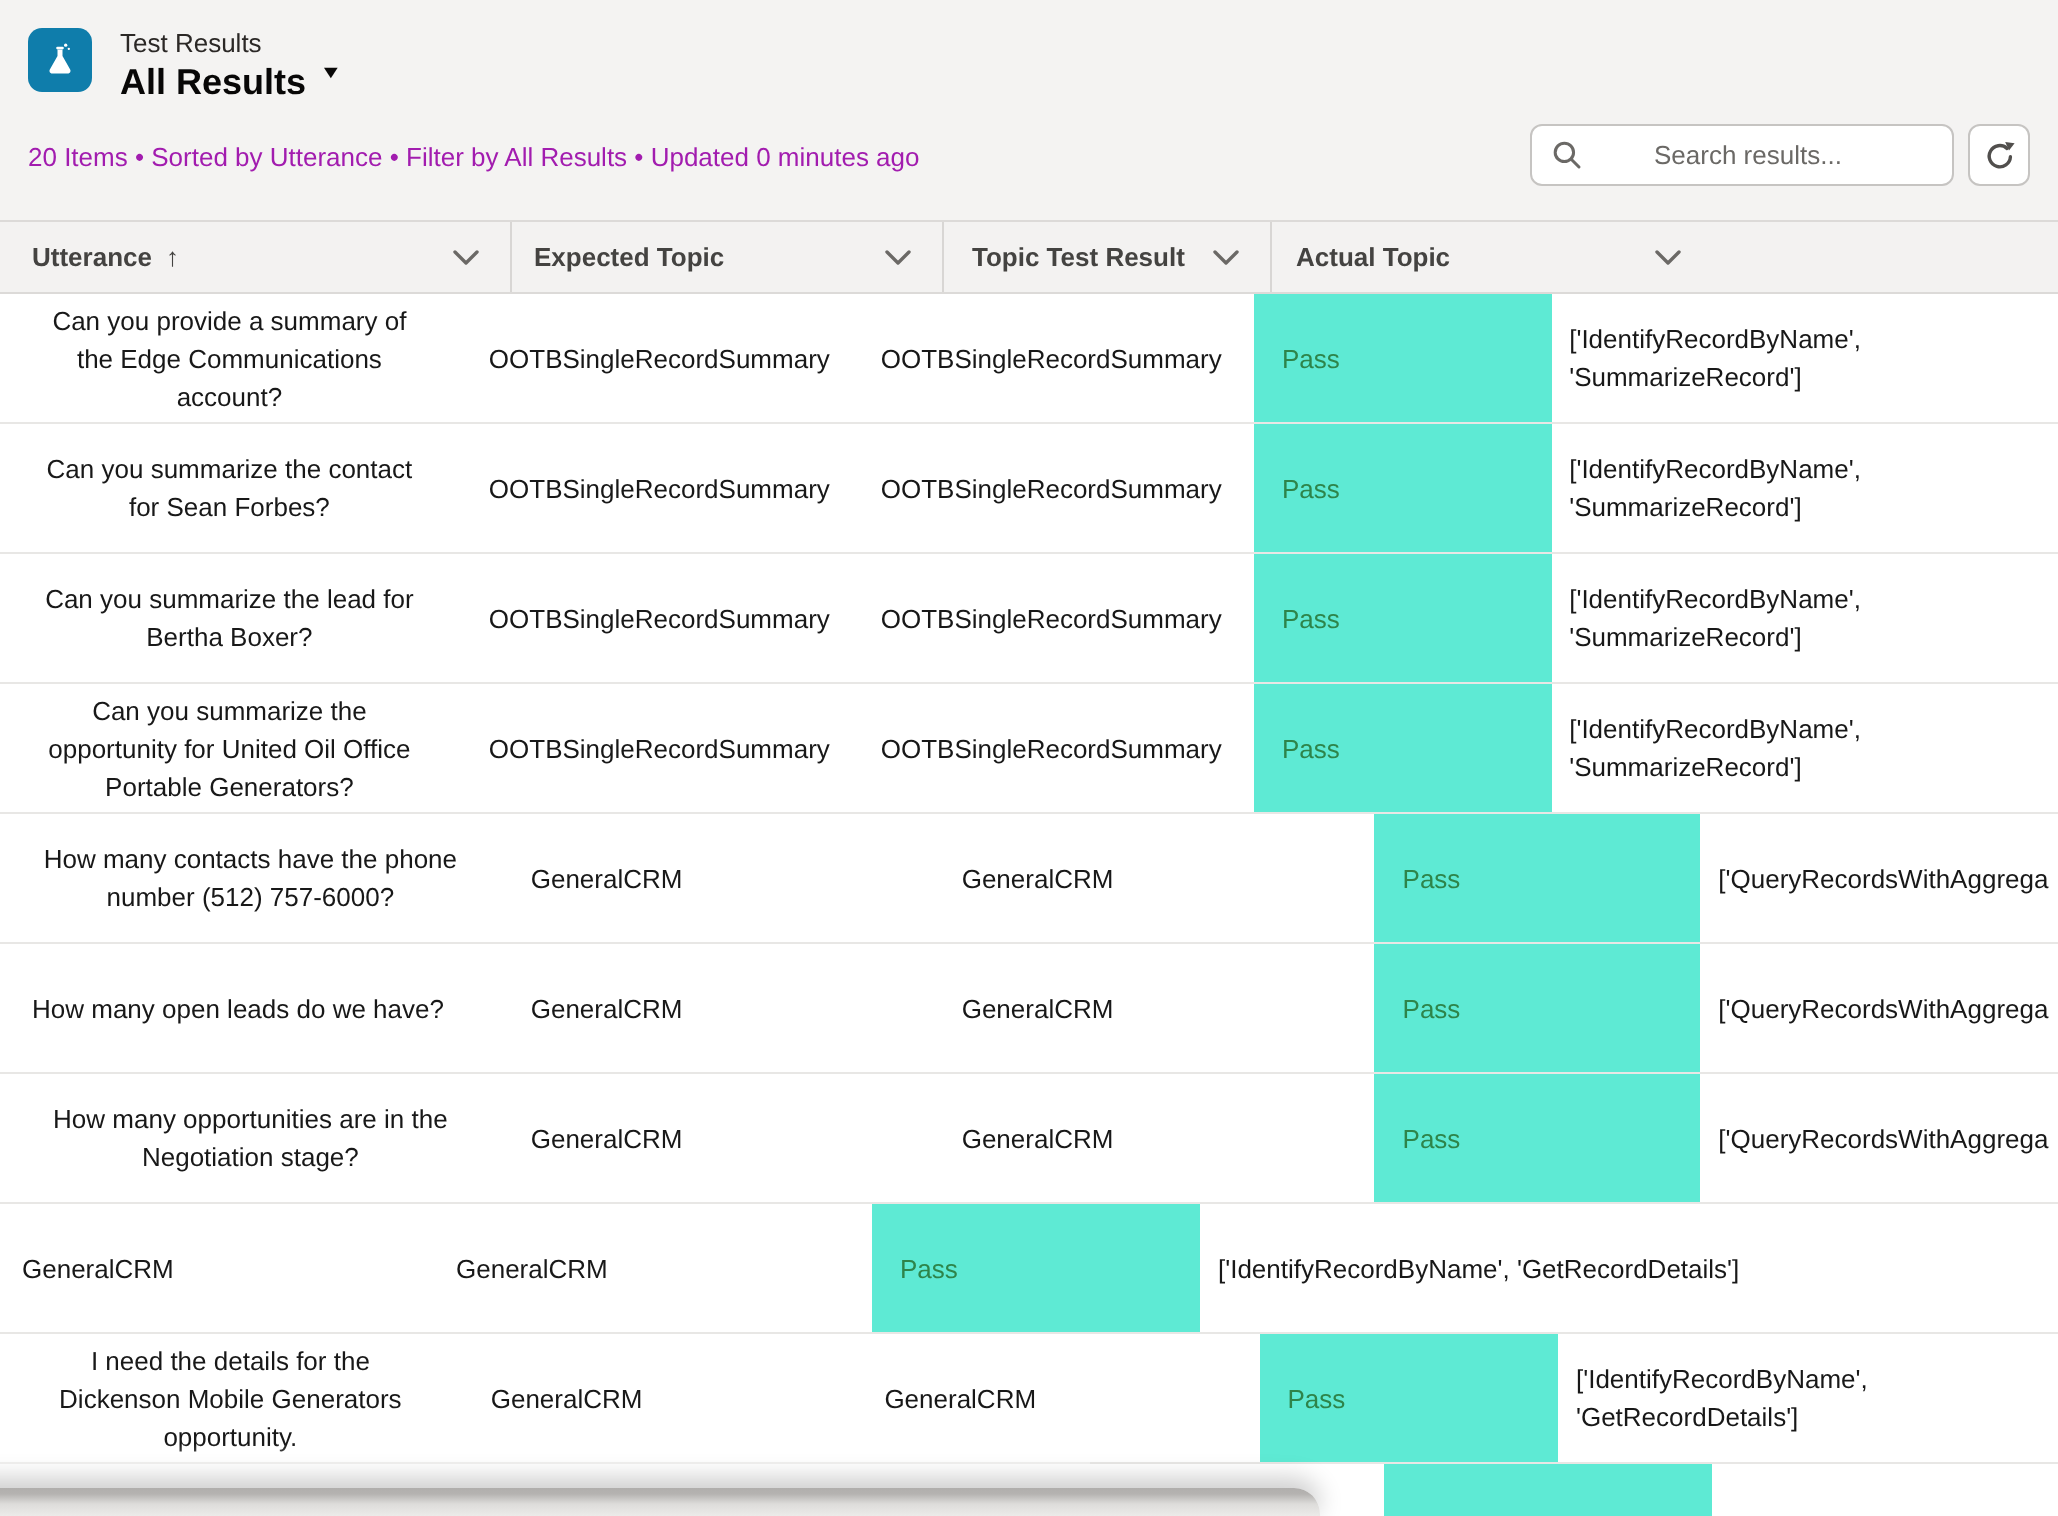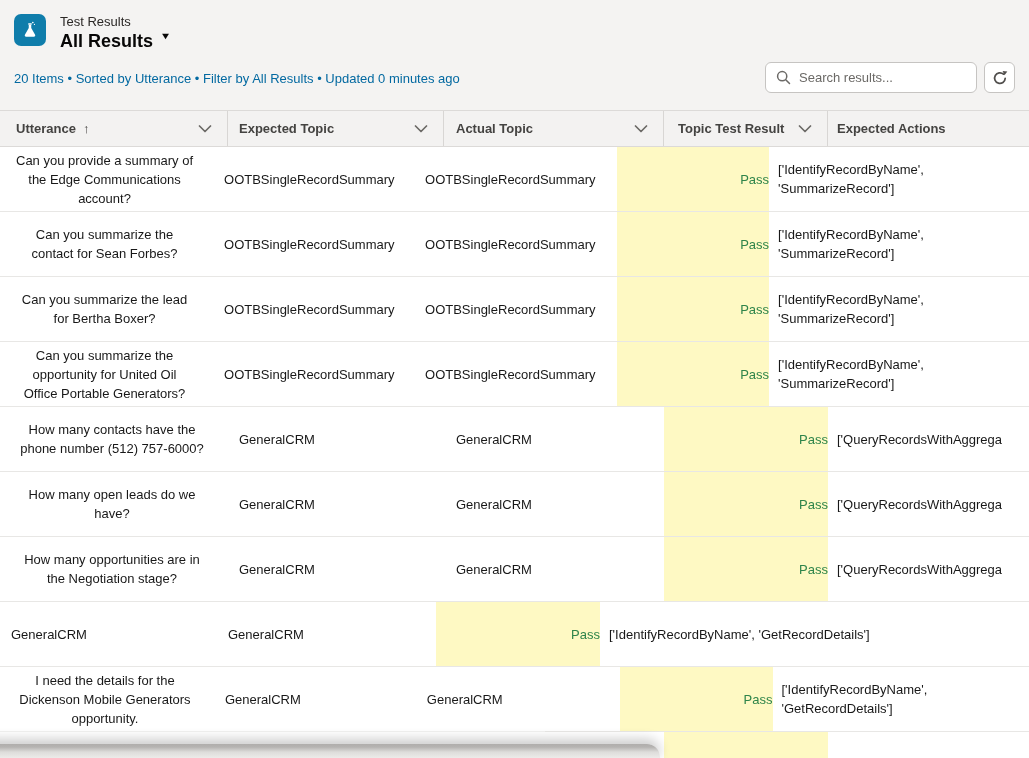--- a/index.html
+++ b/index.html
@@ -17,25 +17,25 @@
     width:32px; height:32px; border-radius:7px; background:#0f7dab;
     display:flex; align-items:center; justify-content:center; flex:0 0 auto;
   }
   .header-titles { margin-left:14px; padding-top:0; }
   .obj-label { font-size:13px; color:#2b2826; line-height:16px; }
   .view-selector { display:flex; align-items:flex-start; cursor:pointer; margin-top:1px; }
   .view-title { font-size:18px; font-weight:bold; color:#080707; line-height:21px; }
   .view-caret { font-size:9px; color:#080707; margin-left:8px; transform:scaleX(1.3); }
 
   .toolbar-row { position:absolute; top:62px; left:0; width:100%; height:33px; display:flex; align-items:center; }
-  .status-text { margin-left:14px; font-size:13px; color:#0369a1; }
+  .status-text { margin-left:14px; font-size:13px; color:#a21caf; }
   .toolbar-right { position:absolute; right:14px; top:0; display:flex; align-items:center; gap:7px; }
   .search-box {
     width:212px; height:31px; background:#ffffff; border:1px solid #c6c4c2; border-radius:6px;
-    display:flex; align-items:center; padding:0 10px;
+    display:flex; align-items:center; padding:0 10px;gap:28px;
   }
   .search-box input {
     border:none; outline:none; background:transparent; font-family:"Liberation Sans", sans-serif;
     font-size:13px; color:#181818; width:100%; margin-left:8px;
   }
   .search-box input::placeholder { color:#6b6966; }
   .icon-btn {
     width:31px; height:31px; background:#ffffff; border:1px solid #c6c4c2; border-radius:6px;
     display:flex; align-items:center; justify-content:center; cursor:pointer;
   }
@@ -47,30 +47,30 @@
     border-top:1px solid #dcdad8; border-bottom:1px solid #dcdad8;
   }
   .th {
     display:flex; align-items:center; font-weight:bold; color:#444341;
     border-right:1px solid #d8d6d4; padding-left:16px; position:relative; cursor:pointer;
   }
   .th:last-child { border-right:none; }
   .th .chev { margin-left:auto; margin-right:15px; display:flex; align-items:center; cursor:pointer; }
   .sort-arrow { margin-left:7px; font-weight:bold; color:#444341; font-size:13px; }
 
-  .col-0 { width:228px; }
+  .col-0 { width:256px; }
   .col-1 { width:216px; padding-left:11px; }
   .col-2 { width:220px; padding-left:12px; }
   .col-3 { width:164px; padding-left:14px; }
   .col-4 { flex:1 1 auto; padding-left:9px; }
 
   .tr { display:flex; height:65px; border-bottom:1px solid #e8e7e5; background:#ffffff; }
   .td { display:flex; align-items:center; line-height:19px; }
   .td.col-0 { padding-right:20px; padding-left:16px;text-align:center; }
-  .td.col-3 { background:#fef9c3;justify-content:flex-end; }
+  .td.col-3 { background:#5eead4; }
   .result-text { color:#2e844a; }
   .td.col-4 .cell-text { white-space:pre-wrap; }
   .td.col-4 { overflow:hidden; padding-right:6px; }
 
   
   .fog {
     position:absolute; left:0; bottom:10px; width:545px; height:26px; pointer-events:none;
     background:linear-gradient(to top, rgba(255,255,255,0.95) 15%, rgba(255,255,255,0));
   }
   .dock-panel {
@@ -143,39 +143,36 @@
         </span>
       </div>
       <div class="th col-1">
         <span>Expected Topic</span>
         <span class="chev">
           <svg width="14" height="8" viewBox="0 0 14 8">
               <polyline points="1.5,1 7,6.5 12.5,1" fill="none" stroke="#6b6966" stroke-width="1.7" stroke-linecap="round" stroke-linejoin="round"></polyline>
             </svg>
         </span>
       </div>
+      <div class="th col-3">
+        <span>Topic Test Result</span>
+        <span class="chev">
+          <svg width="14" height="8" viewBox="0 0 14 8">
+              <polyline points="1.5,1 7,6.5 12.5,1" fill="none" stroke="#6b6966" stroke-width="1.7" stroke-linecap="round" stroke-linejoin="round"></polyline>
+            </svg>
+        </span>
+      </div>
       <div class="th col-2">
         <span>Actual Topic</span>
         <span class="chev">
           <svg width="14" height="8" viewBox="0 0 14 8">
               <polyline points="1.5,1 7,6.5 12.5,1" fill="none" stroke="#6b6966" stroke-width="1.7" stroke-linecap="round" stroke-linejoin="round"></polyline>
             </svg>
         </span>
       </div>
-      <div class="th col-3">
-        <span>Topic Test Result</span>
-        <span class="chev">
-          <svg width="14" height="8" viewBox="0 0 14 8">
-              <polyline points="1.5,1 7,6.5 12.5,1" fill="none" stroke="#6b6966" stroke-width="1.7" stroke-linecap="round" stroke-linejoin="round"></polyline>
-            </svg>
-        </span>
-      </div>
-      <div class="th col-4">
-        <span>Expected Actions</span>
-      </div>
     </div>
 
     <div class="tbody">
 
         <div class="tr">
           <div class="td col-0">
             <div class="cell-text">Can you provide a summary of the Edge Communications account?</div>
           </div>
           <div class="td col-1">
             <div class="cell-text">OOTBSingleRecordSummary</div>

